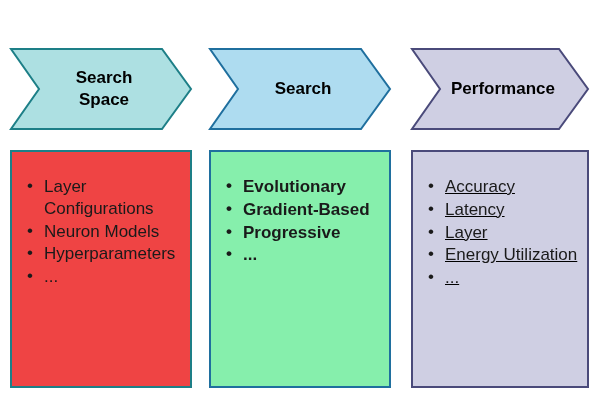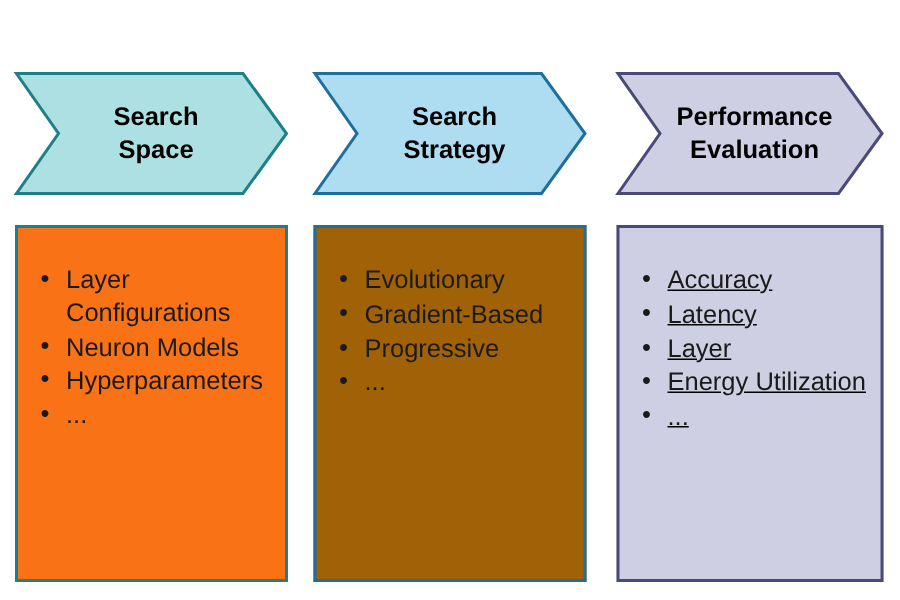--- a/index.html
+++ b/index.html
@@ -96,22 +96,22 @@
   .panel-list li::before {
     content: "\2022";
     position: absolute;
     left: -15px;
     top: -1px;
     font-size: 17px;
     color: #1a1a1a;
   }
 
   
-  .theme-teal .panel   { background: #f97316; border-color: #1d7f87; }
-  .theme-blue .panel   { background: #a16207; border-color: #1f6f9e; }
+  .theme-teal .panel   { background: #ef4444; border-color: #1d7f87; }
+  .theme-blue .panel   { background: #86efac; border-color: #1f6f9e; font-weight: bold; }
   .theme-purple .panel { background: #cfcfe3; border-color: #4a4a7a; }
 </style>
 </head>
 <body>
 
 <div class="diagram">
 
   <div class="col col-0 theme-teal">
 
     <div class="chevron">
@@ -135,21 +135,20 @@
   </div>
 
   <div class="col col-1 theme-blue">
 
     <div class="chevron">
       <svg viewBox="0 0 182 82" preserveAspectRatio="none">
         <polygon points="1,1 152,1 181,41 152,81 1,81 29,41" fill="#aedcf0" stroke="#1f6f9e" stroke-width="2" stroke-linejoin="miter" vector-effect="non-scaling-stroke"></polygon>
       </svg>
       <div class="chevron-label">
         <span class="ln">Search</span>
-        <span class="ln">Strategy</span>
       </div>
     </div>
 
     <div class="panel">
       <ul class="panel-list">
         <li>Evolutionary</li>
         <li>Gradient-Based</li>
         <li>Progressive</li>
         <li>...</li>
       </ul>
@@ -157,21 +156,20 @@
   </div>
 
   <div class="col col-2 theme-purple">
 
     <div class="chevron">
       <svg viewBox="0 0 178 82" preserveAspectRatio="none">
         <polygon points="1,1 148,1 177,41 148,81 1,81 29,41" fill="#cfcfe3" stroke="#4a4a7a" stroke-width="2" stroke-linejoin="miter" vector-effect="non-scaling-stroke"></polygon>
       </svg>
       <div class="chevron-label">
         <span class="ln">Performance</span>
-        <span class="ln">Evaluation</span>
       </div>
     </div>
 
     <div class="panel">
       <ul class="panel-list">
         <li>Accuracy</li>
         <li>Latency</li>
         <li>Layer</li>
         <li>Energy Utilization</li>
         <li>...</li>

